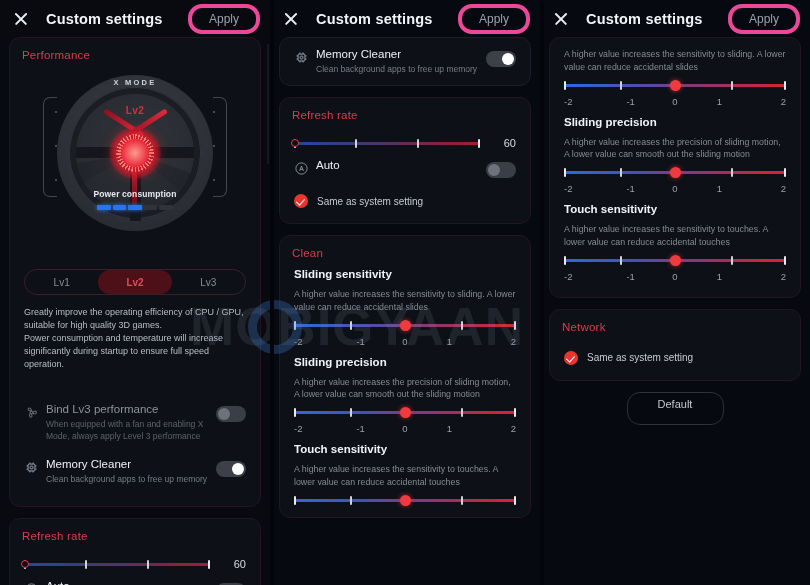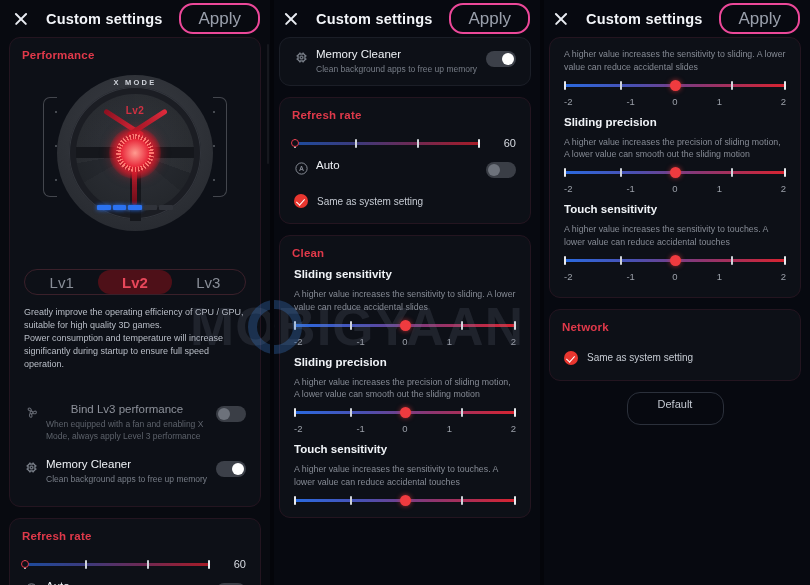--- a/index.html
+++ b/index.html
@@ -24,32 +24,32 @@
   .topbar { height:37px; display:flex; align-items:center; padding:0 10px; position:relative; z-index:6; }
   .close-ic { width:22px; height:22px; position:relative; flex:0 0 auto; }
   .close-ic::before,.close-ic::after{
     content:""; position:absolute; left:3px; top:10px; width:16px; height:1.6px;
     background:#e9ecf2; border-radius:1px;
   }
   .close-ic::before{ transform:rotate(45deg); }
   .close-ic::after { transform:rotate(-45deg); }
   .title { font-size:14.5px; font-weight:bold; color:#f2f4f8; margin-left:14px; letter-spacing:.2px; }
   .apply-btn{
-    margin-left:auto; font-size:17px; color:#9aa0ac;
-    border:2px solid #ec4899; border-radius:14px;
+    margin-left:auto; font-size:12px; color:#9aa0ac;
+    border:4px solid #ec4899; border-radius:14px;
     padding:5px 17px; background:transparent; line-height:1;
   }
 
   
   .card{
     margin:0 9px 11px 9px; border-radius:11px; background:#0d1017;
     border:1px solid #241520; padding:11px 12px 13px 12px; position:relative; z-index:5;
   }
   .card.plain { border:1px solid #1b1e27; }
-  .card-title{ font-size:11.5px; font-weight:bold; color:#e0394a; margin-bottom:6px; letter-spacing:.2px; }
+  .card-title{ font-size:11.5px; font-weight:normal; color:#e0394a; margin-bottom:6px; letter-spacing:.2px; }
 
   
   .gauge-wrap{ height:196px; position:relative; margin:0 -4px; }
   .gauge{ position:absolute; left:50%; top:2px; transform:translateX(-50%); width:200px; height:196px; }
   .ring-outer{
     position:absolute; left:22px; top:6px; width:156px; height:156px; border-radius:50%;
     background:radial-gradient(circle at 50% 38%, #3a3d44 0%, #2e3137 55%, #23262c 100%);
   }
   .ring-mid{
     position:absolute; left:34px; top:18px; width:132px; height:132px; border-radius:50%;
@@ -104,31 +104,31 @@
   .pwr-seg.on{ background:#2b72f0; box-shadow:0 0 4px #2b72f0; }
   .bracket{ position:absolute; border:1px solid #43464d; }
   .dot-s{ position:absolute; width:2px; height:2px; background:#5a5e66; border-radius:50%; }
 
   
   .lv-tabs{
     display:flex; margin:6px 2px 11px 2px; height:26px;
     border:1px solid #3a202a; border-radius:13px; overflow:hidden;
   }
   .lv-tab{ flex:1; display:flex; align-items:center; justify-content:center;
-           font-size:15px; color:#888d97; }
+           font-size:10px; color:#888d97; }
   .lv-tab.active{ background:#4e1018; color:#e8475a; font-weight:bold; border-radius:13px; }
 
   .desc{ font-size:9px; line-height:1.45; color:#b9bec7; margin:0 2px 24px 2px; }
 
   
   .row{ display:flex; align-items:flex-start; padding:8px 2px; }
   .row-ic{ width:22px; flex:0 0 22px; margin-top:2px; color:#7b818c; }
   .row-txt{ flex:1; padding-right:8px; }
   .row-title{ font-size:11.5px; color:#eef1f5; font-weight:normal; }
-  .row-title.dim{ color:#8e929b;text-align:center; }
+  .row-title.dim{ color:#8e929b; }
   .row-sub{ font-size:8.5px; color:#787e88; line-height:1.42; margin-top:3px; }
   .row-sub.dim{ color:#5d626b; }
 
   .toggle{ width:30px; height:16px; border-radius:8px; background:#3c4049; position:relative; flex:0 0 30px; margin-top:3px; }
   .toggle .knob{ position:absolute; top:2px; left:2px; width:12px; height:12px; border-radius:50%; background:#ffffff; }
   .toggle.off{ background:#3a3e46; }
   .toggle.off .knob{ background:#6d727b; }
 
   
   .sl-line{ display:flex; align-items:center; padding:10px 2px 2px 2px; }
@@ -214,20 +214,21 @@
           <div class="dot-s" style="left:178px;top:110px;"></div>
 
           <div class="y-arm arm-l"></div>
           <div class="y-arm arm-r"></div>
           <div class="y-arm arm-d"></div>
           <div class="sun"></div>
           <div class="sun-core"></div>
 
           <div class="xmode">X MODE</div>
           <div class="lvtxt">Lv2</div>
+          <div class="pwr-label">Power consumption</div>
           <div class="pwr-bar">
             <div class="pwr-seg on"></div>
             <div class="pwr-seg on"></div>
             <div class="pwr-seg on"></div>
             <div class="pwr-seg"></div>
             <div class="pwr-seg"></div>
           </div>
         </div>
       </div>
 

